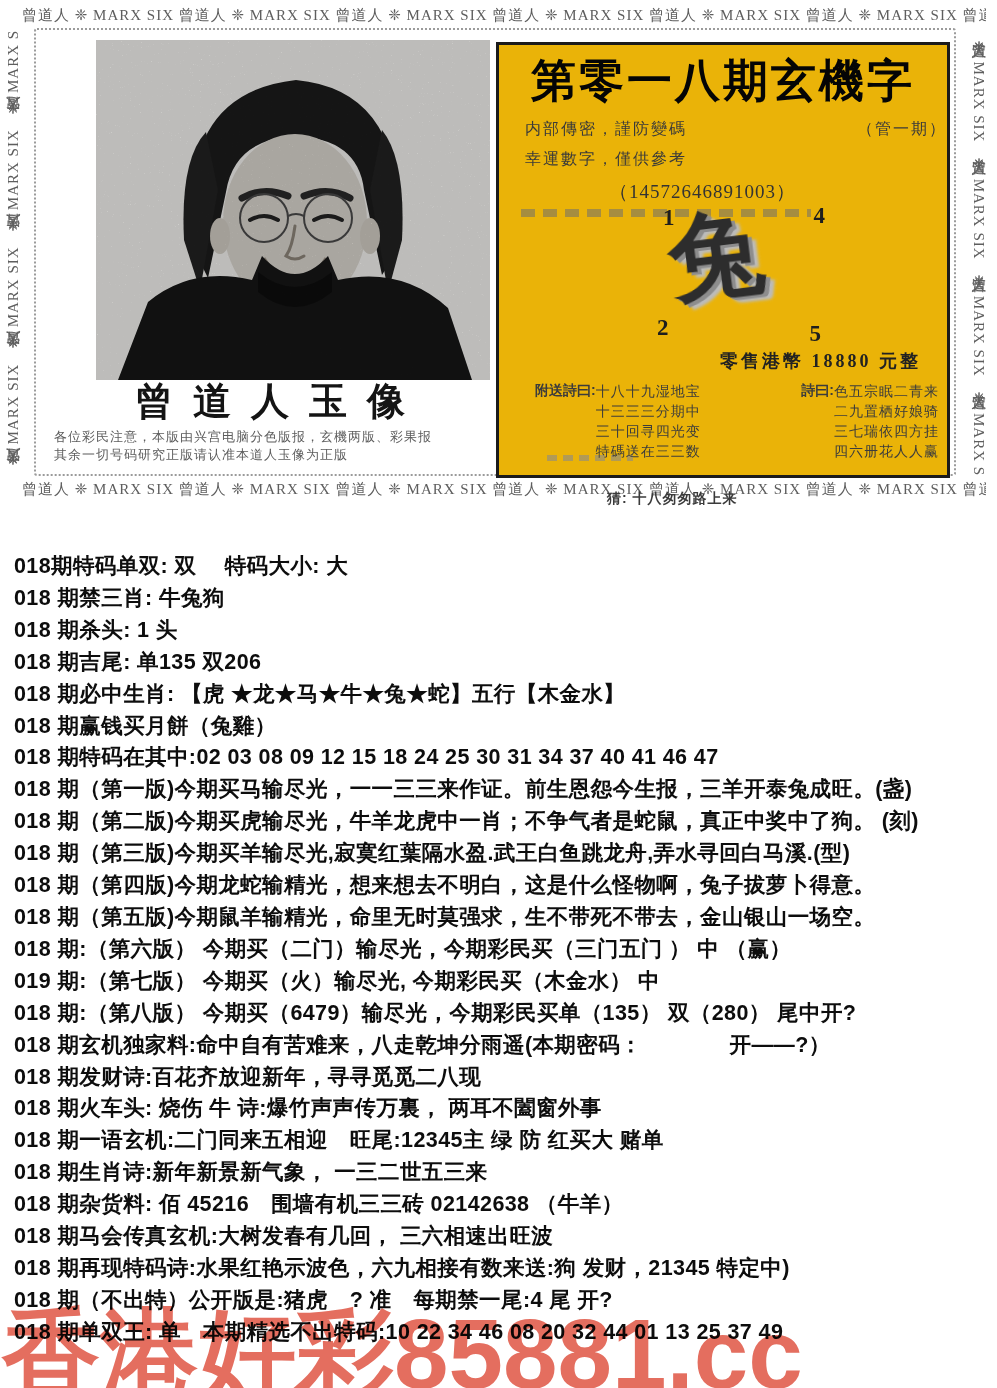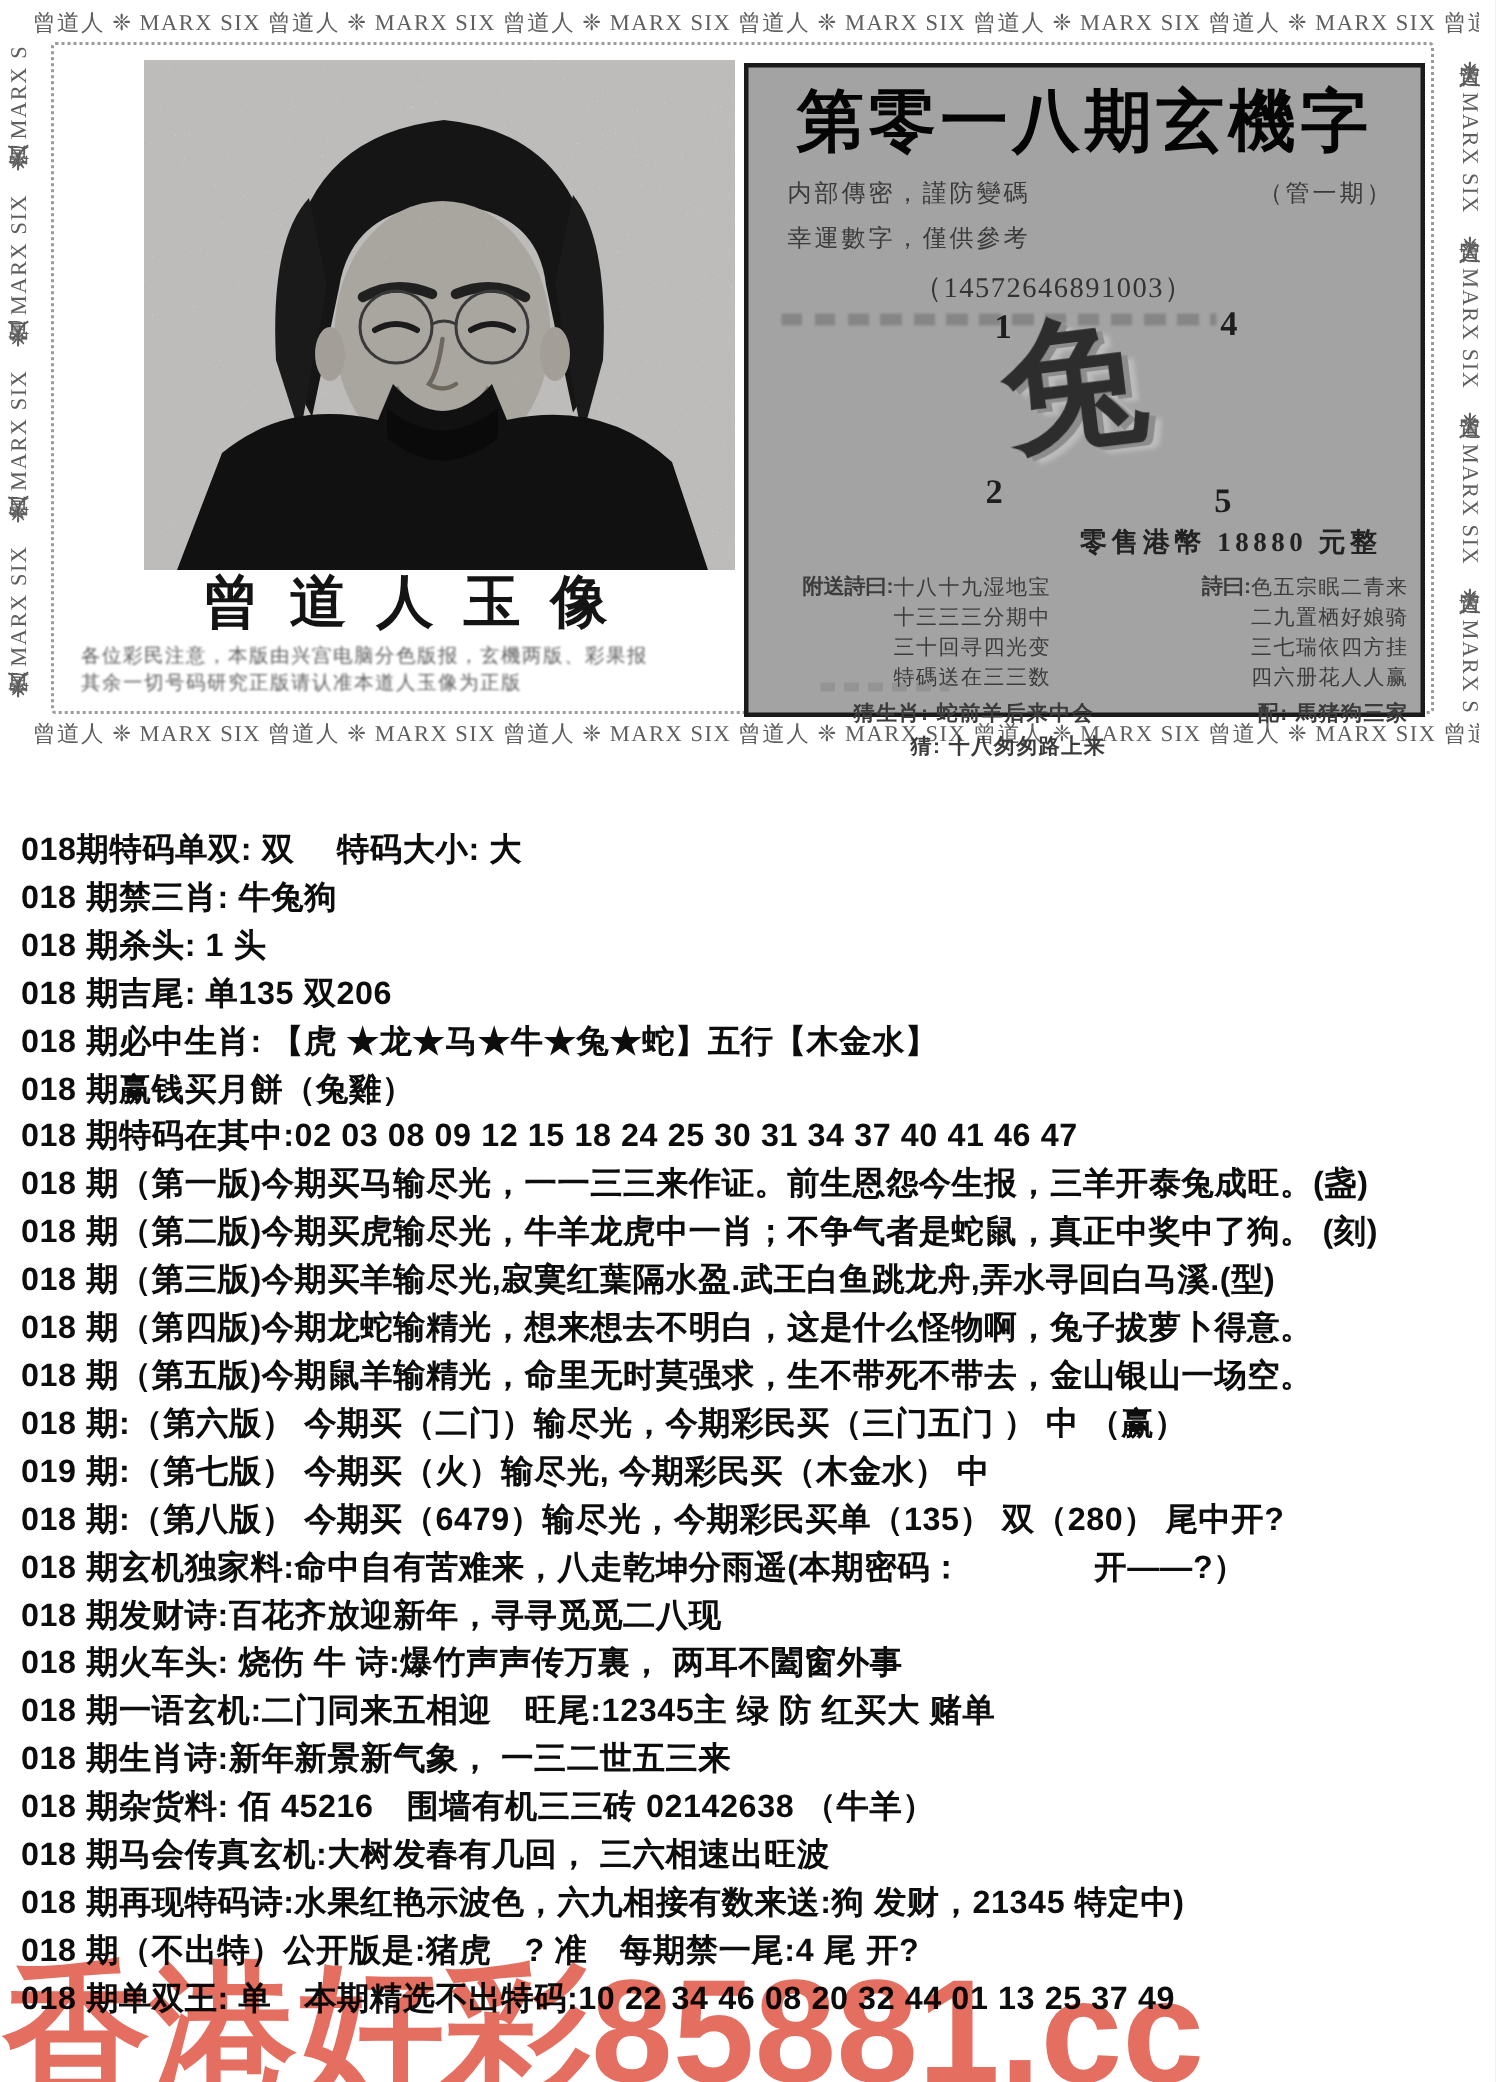--- a/index.html
+++ b/index.html
@@ -35,28 +35,28 @@
     letter-spacing:20px;color:#141414;filter:blur(.3px);white-space:nowrap;
   }
   .notices{
     position:absolute;left:46px;top:424px;width:450px;
     font-size:13px;line-height:18px;color:#5d5d5d;filter:blur(.55px);
     letter-spacing:1px;
   }
   
   .panel{
     position:absolute;left:488px;top:38px;width:448px;height:430px;
-    border:3px solid #1b1b1b;background:#a3a3a3;
+    border:3px solid #1b1b1b;background:#eab308;
   }
   .panel-title{
     position:absolute;top:6px;left:0;right:0;text-align:center;
     font-weight:bold;font-size:45px;letter-spacing:3px;color:#050505;
     font-family:"Liberation Sans",sans-serif;white-space:nowrap;
   }
-  .panel-sub1{position:absolute;top:74px;left:26px;right:18px;display:flex;justify-content:space-between;}
+  .panel-sub1{position:absolute;top:74px;left:26px;right:0;display:flex;justify-content:space-between;}
   .panel-sub2{position:absolute;top:104px;left:26px;}
   .panel-sub{
     font-family:"Liberation Serif",serif;font-size:16px;color:#3a3a3a;
     letter-spacing:2px;filter:blur(.4px);white-space:nowrap;
   }
   .panel-serial{
     position:absolute;top:134px;left:110px;
     font-family:"Liberation Serif",serif;font-size:19px;color:#333;
     letter-spacing:1px;filter:blur(.35px);text-align:right;
   }
@@ -218,24 +218,20 @@
           <span class="poem-label">詩曰:</span>
           <div class="poem-lines">
               <div>色五宗眠二青来</div>
               <div>二九置栖好娘骑</div>
               <div>三七瑞依四方挂</div>
               <div>四六册花人人赢</div>
             </div>
         </div>
       </div>
 
-      <div class="guess-row1">
-        <span class="guess">猜生肖: 蛇前羊后来中会</span>
-        <span class="guess">配: 馬猪狗三家</span>
-      </div>
       <div class="guess-row2">
         <span class="guess">猜: 十八匆匆路上来</span>
       </div>
     </div>
   </div>
 
   <div class="body-lines">
       <div>018期特码单双: 双　 特码大小: 大</div>
       <div>018 期禁三肖: 牛兔狗</div>
       <div>018 期杀头: 1 头</div>

